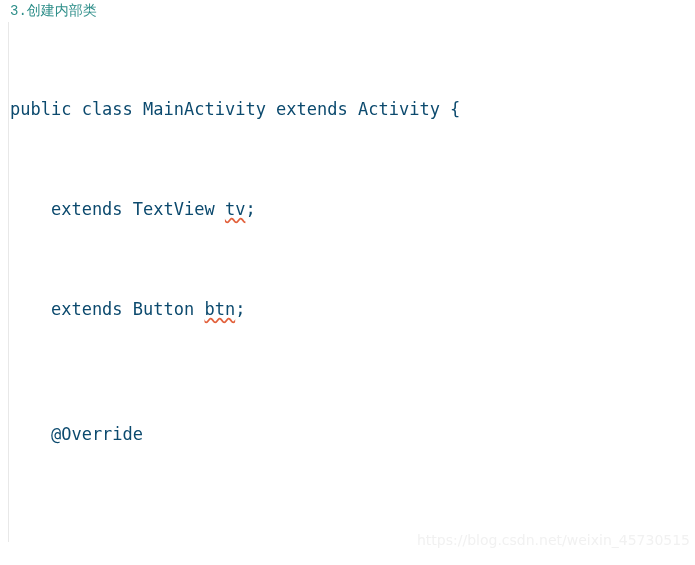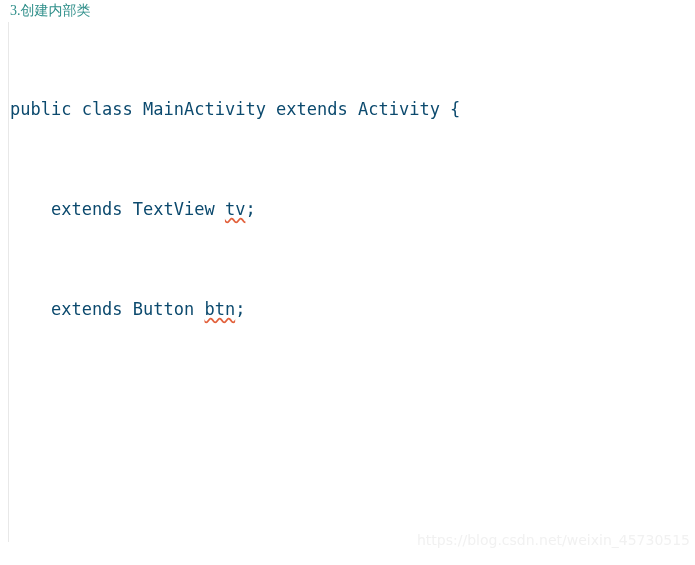--- a/index.html
+++ b/index.html
@@ -21,21 +21,21 @@
     left: 8px;
     top: 22px;
     width: 1px;
     height: 520px;
     background: #e8e8e8;
   }
   #heading {
     position: absolute;
     left: 10px;
     top: 1px;
-    font-family: Liberation Serif, serif;
+    font-family: Liberation Mono, monospace;
     font-size: 14px;
     line-height: 20px;
     color: #2f8f8a;
     white-space: pre;
   }
   #code {
     position: absolute;
     left: 10px;
     top: 22px;
     width: 685px;
@@ -83,20 +83,21 @@
 
   <div id="code">
 
     <span class="line"><span class="tok-code">public class MainActivity extends Activity {</span></span>
 
     <span class="line"><span class="tok-code">    extends TextView </span><span class="tok-code sq">tv</span><span class="tok-code">;</span></span>
 
     <span class="line"><span class="tok-code">    extends Button </span><span class="tok-code sq">btn</span><span class="tok-code">;</span></span>
 
 
+    <span class="line"><span class="tok-code">    @Override</span></span>
 
     
 
     
 
     
 
     
 
     

